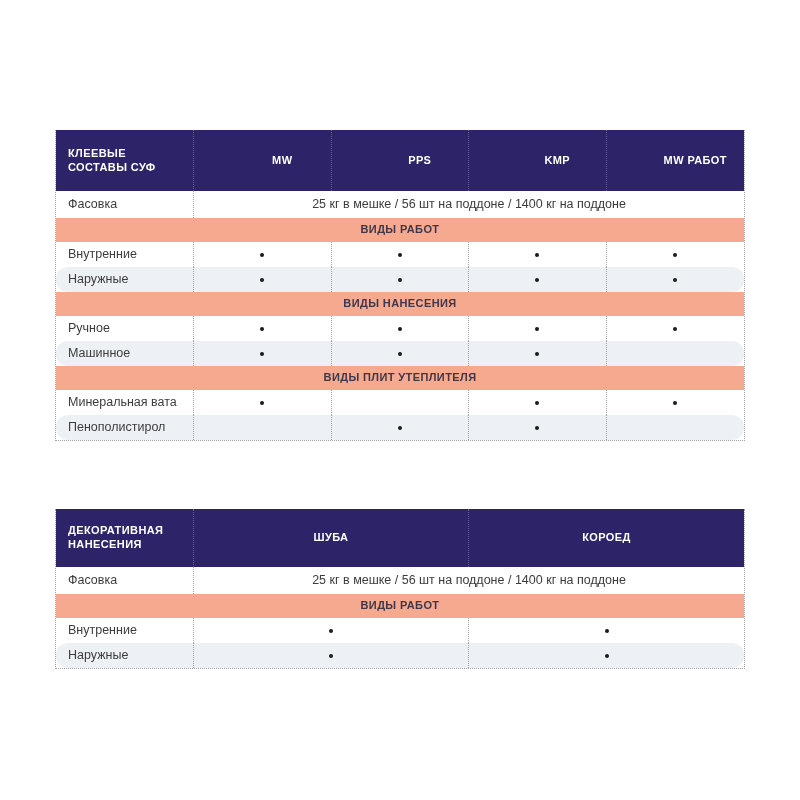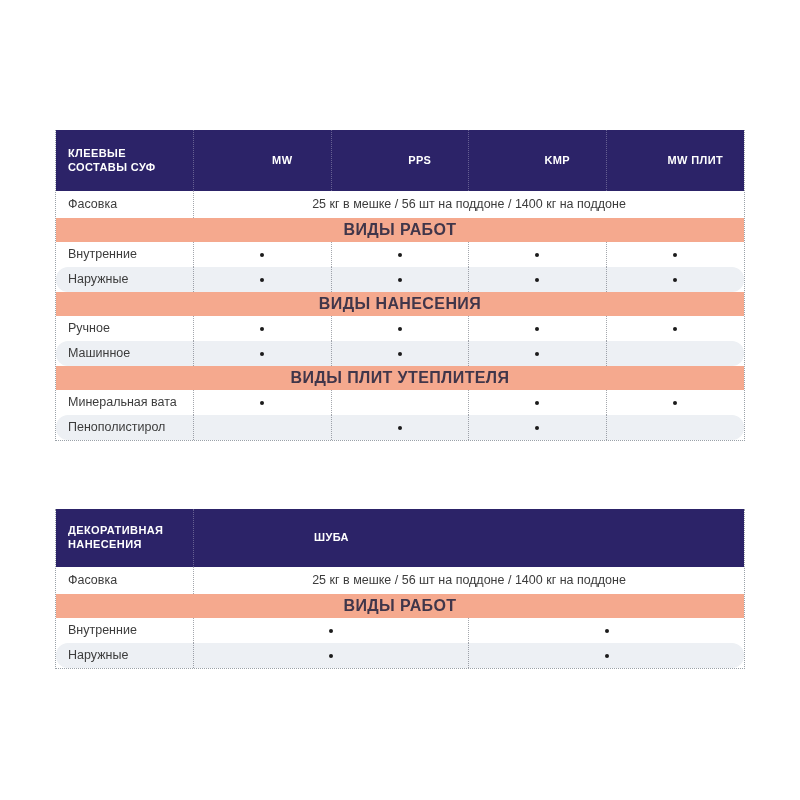--- a/index.html
+++ b/index.html
@@ -53,21 +53,21 @@
   .label-col {
     justify-content: flex-start;
     padding-left: 12px;
     padding-right: 8px;
     text-align: left;
   }
   .row.packing { height: 27px; background: var(--row-bg); }
   .row.section { height: 24px; background: var(--section-bg); }
   .section-cell {
     font-weight: bold;
-    font-size: 16px;
+    font-size: 11px;
     color: var(--section-text);
     letter-spacing: 0.4px;
     border-right: none;
   }
   .row.data { height: 25px; background: var(--row-bg); }
   .row.data.alt { background: var(--row-alt-bg); border-radius: 12px; }
   .dot {
     width: 4px; height: 4px;
     border-radius: 50%;
     background: var(--dot);
@@ -78,21 +78,21 @@
 <body>
 
 <div class="page">
   <div id="tables-root">
       <div class="table t1">
         <div class="row header" style="grid-template-columns: 138px repeat(4, 1fr); gap: 40px;">
           <div class="cell label-col title">КЛЕЕВЫЕ СОСТАВЫ СУФ</div>
           <div class="cell col-head">MW</div>
           <div class="cell col-head">PPS</div>
           <div class="cell col-head">KMP</div>
-          <div class="cell col-head">MW ПЛИТ</div>
+          <div class="cell col-head">MW РАБОТ</div>
         </div>
         <div class="row packing" style="grid-template-columns: 138px repeat(4, 1fr);">
           <div class="cell label-col">Фасовка</div>
           <div class="cell merged" style="grid-column: 2 / -1;">25 кг в мешке / 56 шт на поддоне / 1400 кг на поддоне</div>
         </div>
         <div class="row section" style="grid-template-columns: 138px repeat(4, 1fr);">
           <div class="cell section-cell" style="grid-column: 1 / -1;">ВИДЫ РАБОТ</div>
         </div>
         <div class="row data" style="grid-template-columns: 138px repeat(4, 1fr);">
           <div class="cell label-col">Внутренние</div>
@@ -180,20 +180,21 @@
           <div class="cell mark">
             <span class="dot"></span>
           </div>
           <div class="cell mark"></div>
         </div>
       </div>
       <div class="table t2">
         <div class="row header" style="grid-template-columns: 138px repeat(2, 1fr);">
           <div class="cell label-col title">ДЕКОРАТИВНАЯ НАНЕСЕНИЯ</div>
           <div class="cell col-head">ШУБА</div>
+          <div class="cell col-head">КОРОЕД</div>
         </div>
         <div class="row packing" style="grid-template-columns: 138px repeat(2, 1fr);">
           <div class="cell label-col">Фасовка</div>
           <div class="cell merged" style="grid-column: 2 / -1;">25 кг в мешке / 56 шт на поддоне / 1400 кг на поддоне</div>
         </div>
         <div class="row section" style="grid-template-columns: 138px repeat(2, 1fr);">
           <div class="cell section-cell" style="grid-column: 1 / -1;">ВИДЫ РАБОТ</div>
         </div>
         <div class="row data" style="grid-template-columns: 138px repeat(2, 1fr);">
           <div class="cell label-col">Внутренние</div>

